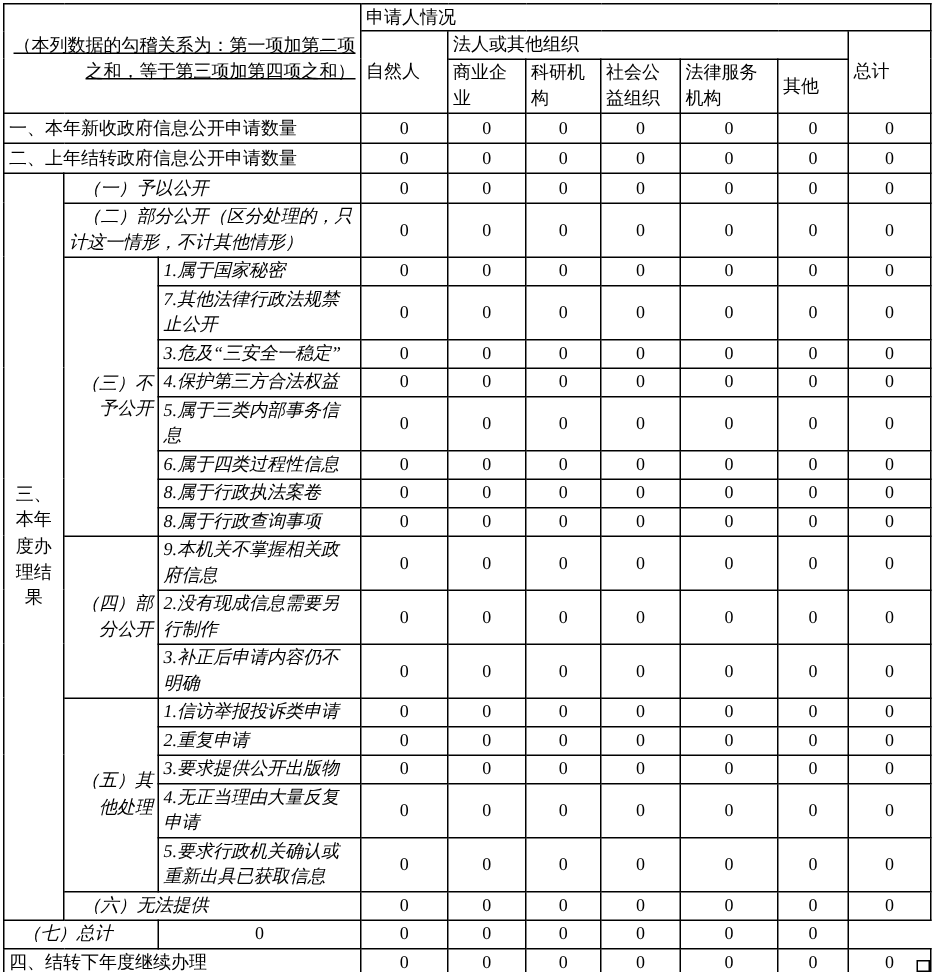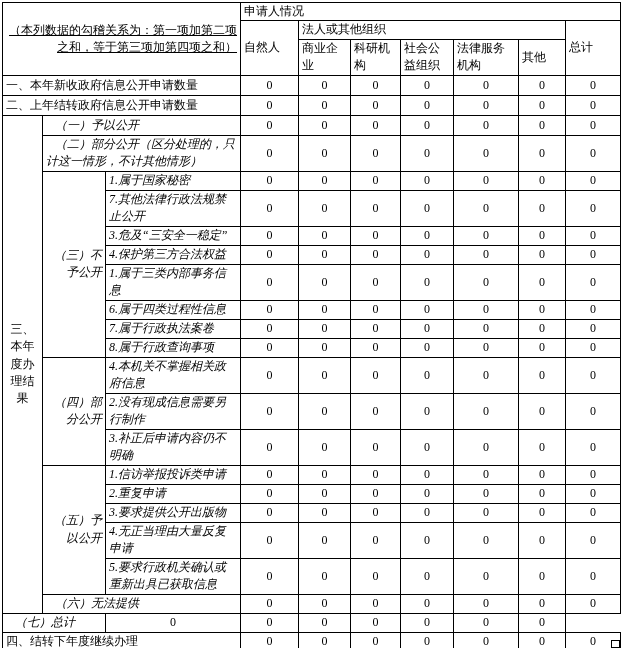--- a/index.html
+++ b/index.html
@@ -166,41 +166,41 @@
       <td class="sub kai">4.保护第三方合法权益</td>
       <td class="num">0</td>
       <td class="num">0</td>
       <td class="num">0</td>
       <td class="num">0</td>
       <td class="num">0</td>
       <td class="num">0</td>
       <td class="num">0</td>
     </tr>
     <tr class="h2">
-      <td class="sub kai">1.属于三类内部事务信息</td>
+      <td class="sub kai">5.属于三类内部事务信息</td>
       <td class="num">0</td>
       <td class="num">0</td>
       <td class="num">0</td>
       <td class="num">0</td>
       <td class="num">0</td>
       <td class="num">0</td>
       <td class="num">0</td>
     </tr>
     <tr class="h1">
       <td class="sub kai">6.属于四类过程性信息</td>
       <td class="num">0</td>
       <td class="num">0</td>
       <td class="num">0</td>
       <td class="num">0</td>
       <td class="num">0</td>
       <td class="num">0</td>
       <td class="num">0</td>
     </tr>
     <tr class="h1">
-      <td class="sub kai">7.属于行政执法案卷</td>
+      <td class="sub kai">8.属于行政执法案卷</td>
       <td class="num">0</td>
       <td class="num">0</td>
       <td class="num">0</td>
       <td class="num">0</td>
       <td class="num">0</td>
       <td class="num">0</td>
       <td class="num">0</td>
     </tr>
     <tr class="h1">
       <td class="sub kai">8.属于行政查询事项</td>
@@ -208,21 +208,21 @@
       <td class="num">0</td>
       <td class="num">0</td>
       <td class="num">0</td>
       <td class="num">0</td>
       <td class="num">0</td>
       <td class="num">0</td>
     </tr>
 
     <tr class="h2">
       <td rowspan="3" class="grp kai">（四）部分公开</td>
-      <td class="sub kai">4.本机关不掌握相关政府信息</td>
+      <td class="sub kai">9.本机关不掌握相关政府信息</td>
       <td class="num">0</td>
       <td class="num">0</td>
       <td class="num">0</td>
       <td class="num">0</td>
       <td class="num">0</td>
       <td class="num">0</td>
       <td class="num">0</td>
     </tr>
     <tr class="h2">
       <td class="sub kai">2.没有现成信息需要另行制作</td>
@@ -239,21 +239,21 @@
       <td class="num">0</td>
       <td class="num">0</td>
       <td class="num">0</td>
       <td class="num">0</td>
       <td class="num">0</td>
       <td class="num">0</td>
       <td class="num">0</td>
     </tr>
 
     <tr class="h1">
-      <td rowspan="5" class="grp kai">（五）予以公开</td>
+      <td rowspan="5" class="grp kai">（五）其他处理</td>
       <td class="sub kai">1.信访举报投诉类申请</td>
       <td class="num">0</td>
       <td class="num">0</td>
       <td class="num">0</td>
       <td class="num">0</td>
       <td class="num">0</td>
       <td class="num">0</td>
       <td class="num">0</td>
     </tr>
     <tr class="h1">

